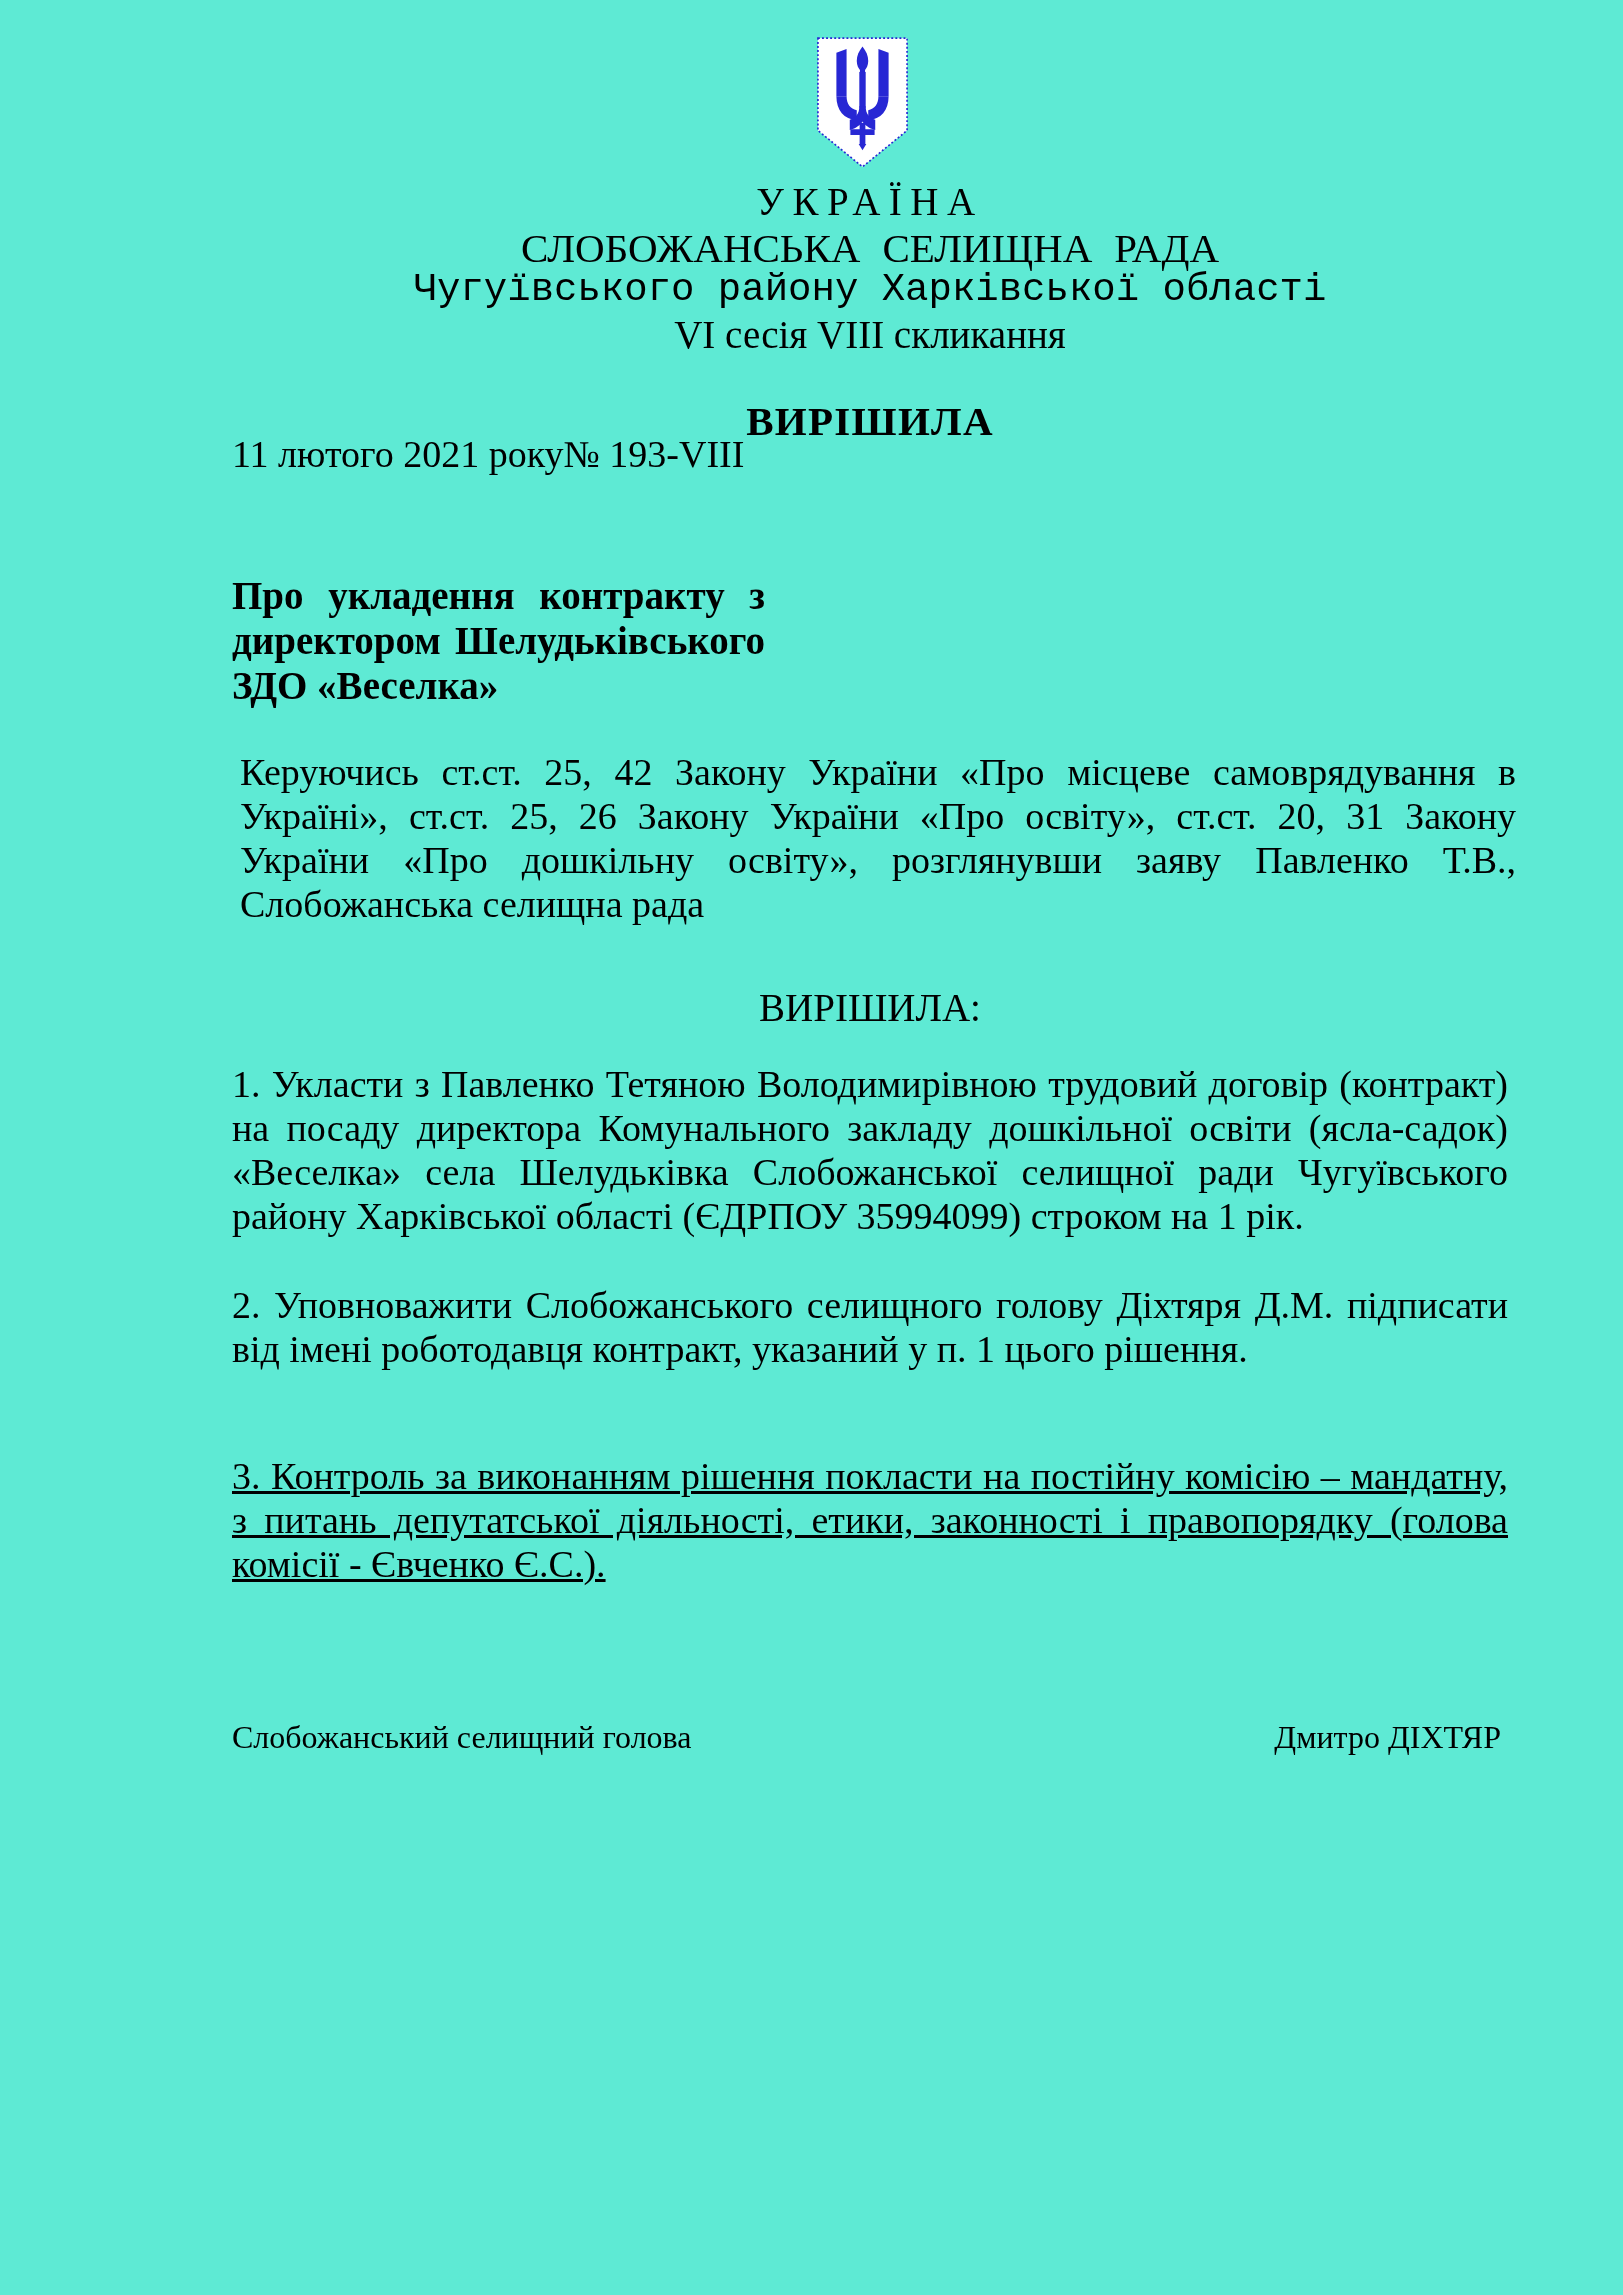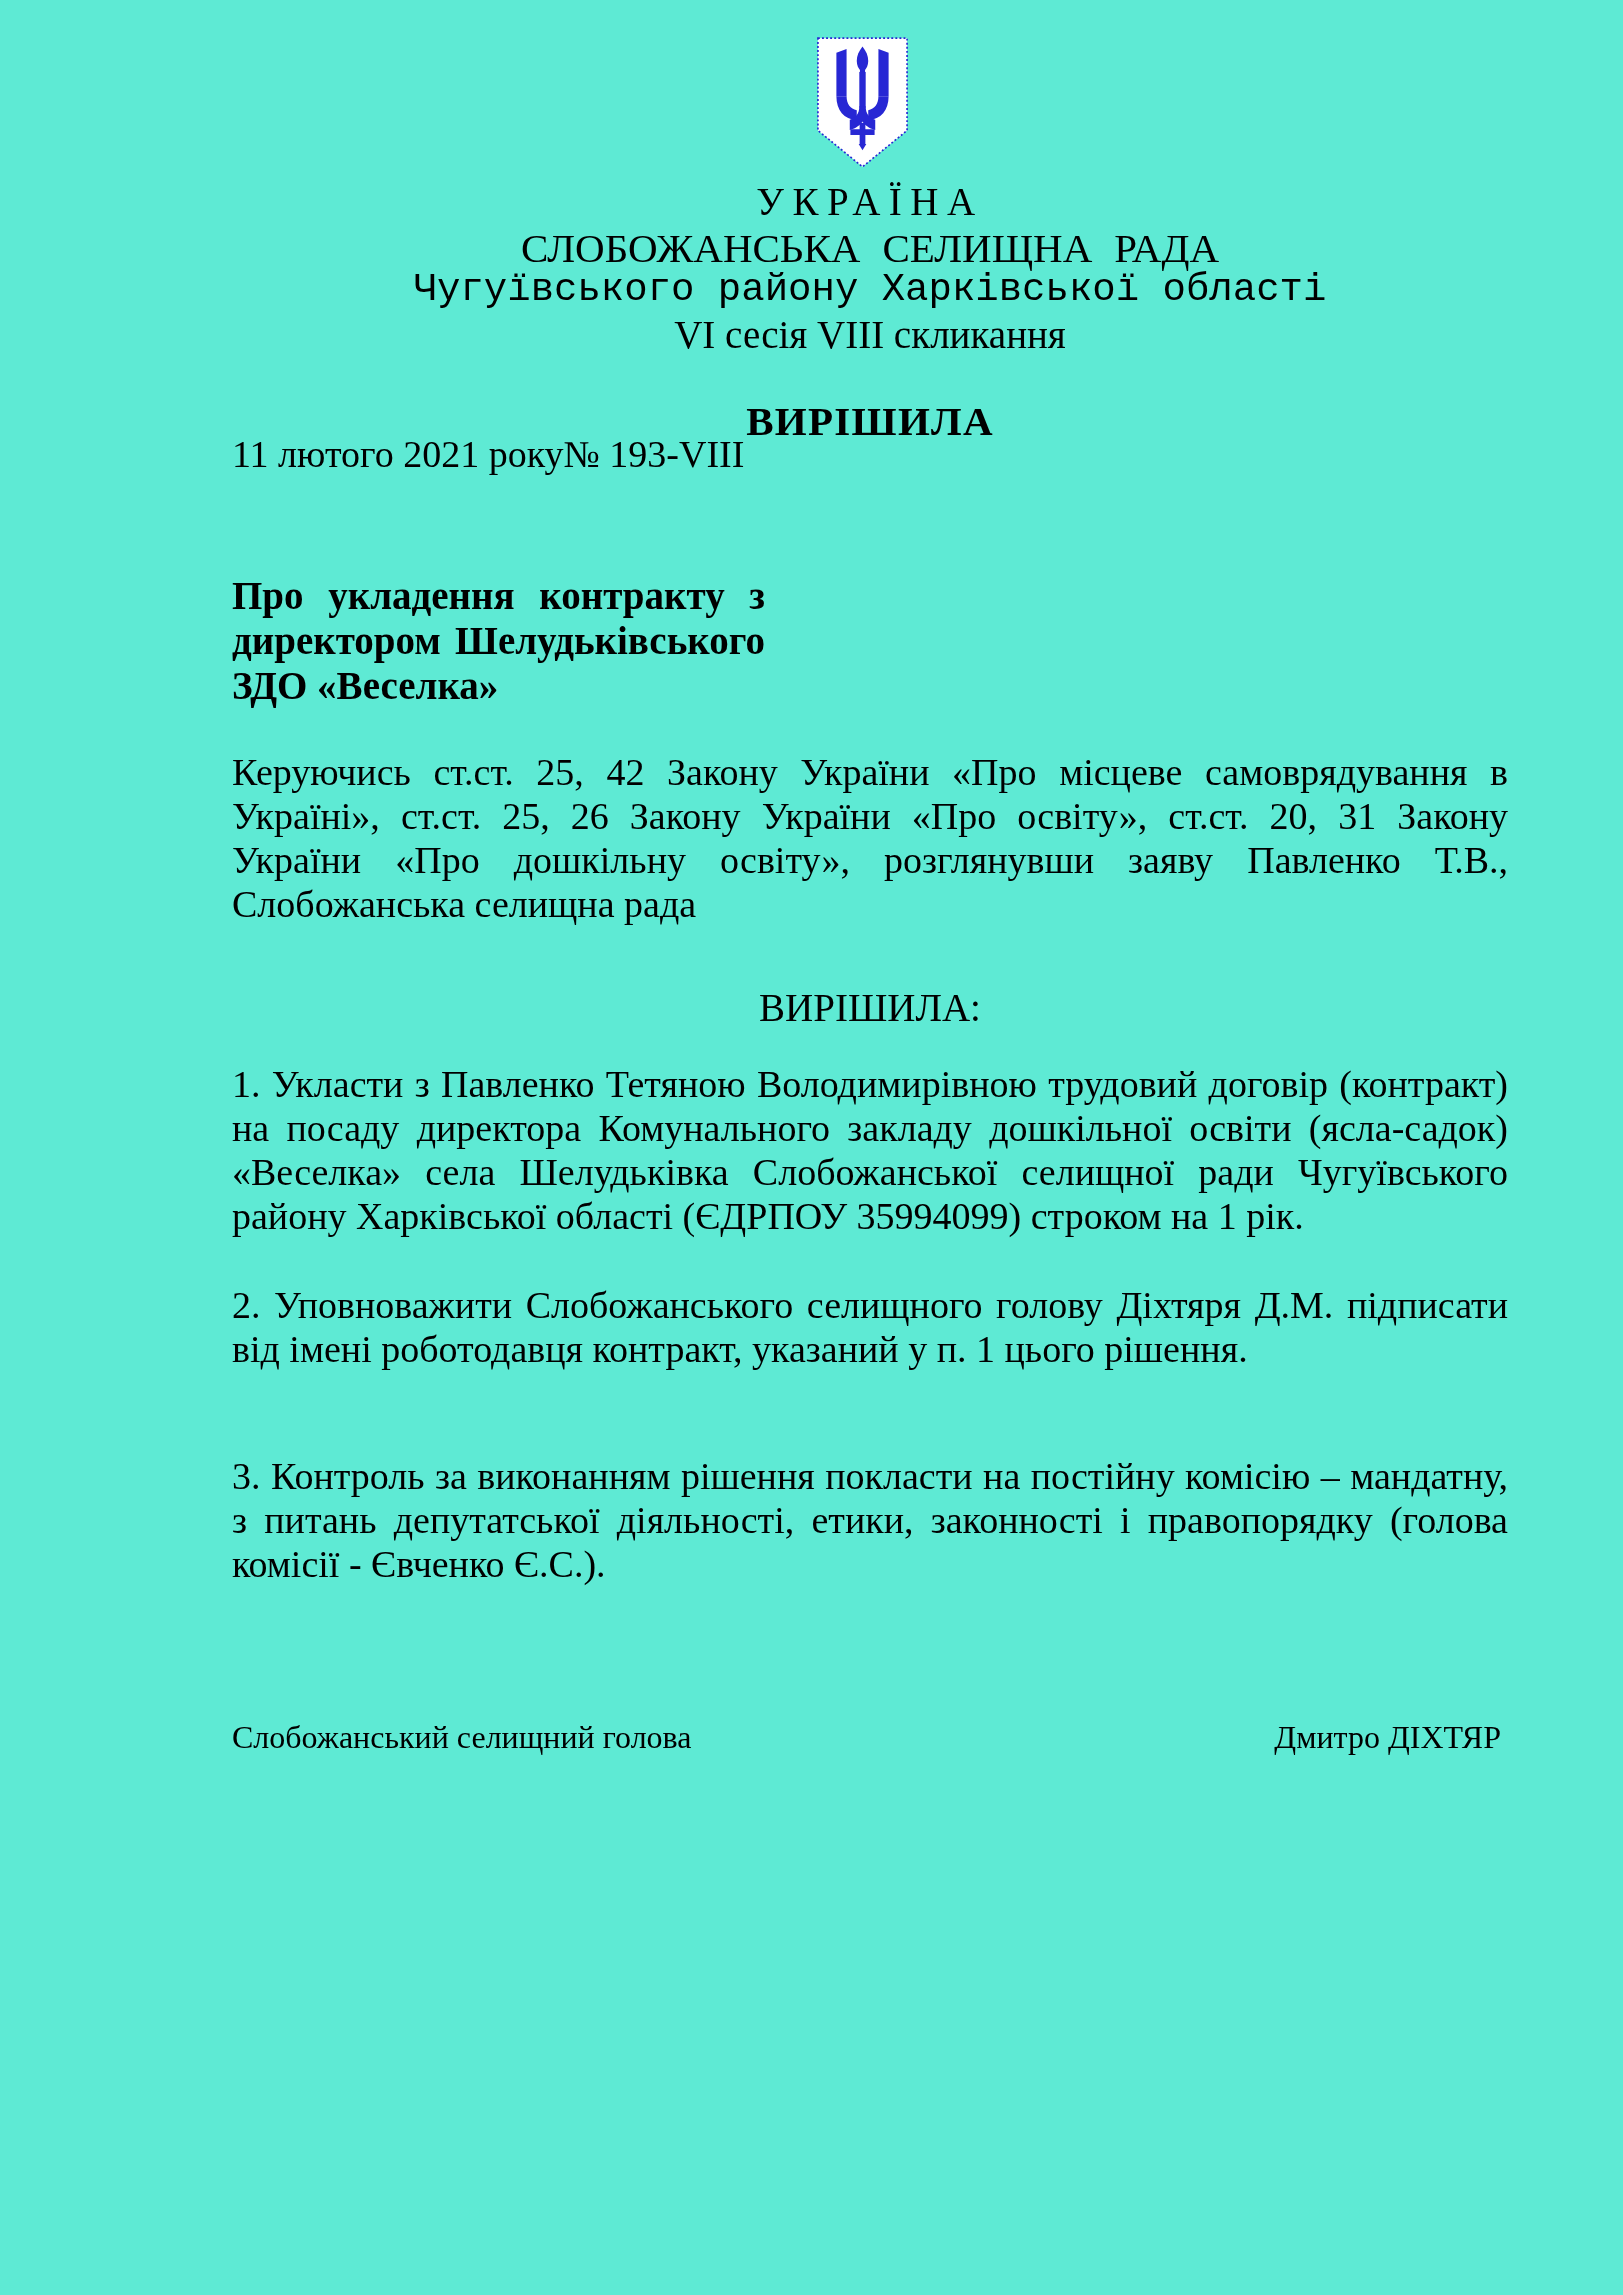--- a/index.html
+++ b/index.html
@@ -74,31 +74,31 @@
     text-align: justify;
     text-align-last: left;
   }
 
   .body-par {
     font-size: 38px;
     line-height: 44px;
     text-align: justify;
     text-align-last: left;
   }
-  .preamble { top: 750px; }
+  .preamble { top: 750px; margin-left: 8px; }
 
   .resolved {
     top: 969px;
     font-size: 39px;
     margin-top: 16px;
   }
 
   .item-1 { top: 1062px; }
   .item-2 { top: 1283px; }
-  .item-3 { top: 1454px; }
+  .item-3 { top: 1454px; text-decoration: underline; }
 
   .signature-row {
     top: 1719px;
     display: flex;
     justify-content: space-between;
     font-size: 32px;
   }
   .signature-row .sig-name { margin-right: 7px; }
 </style>
 </head>

